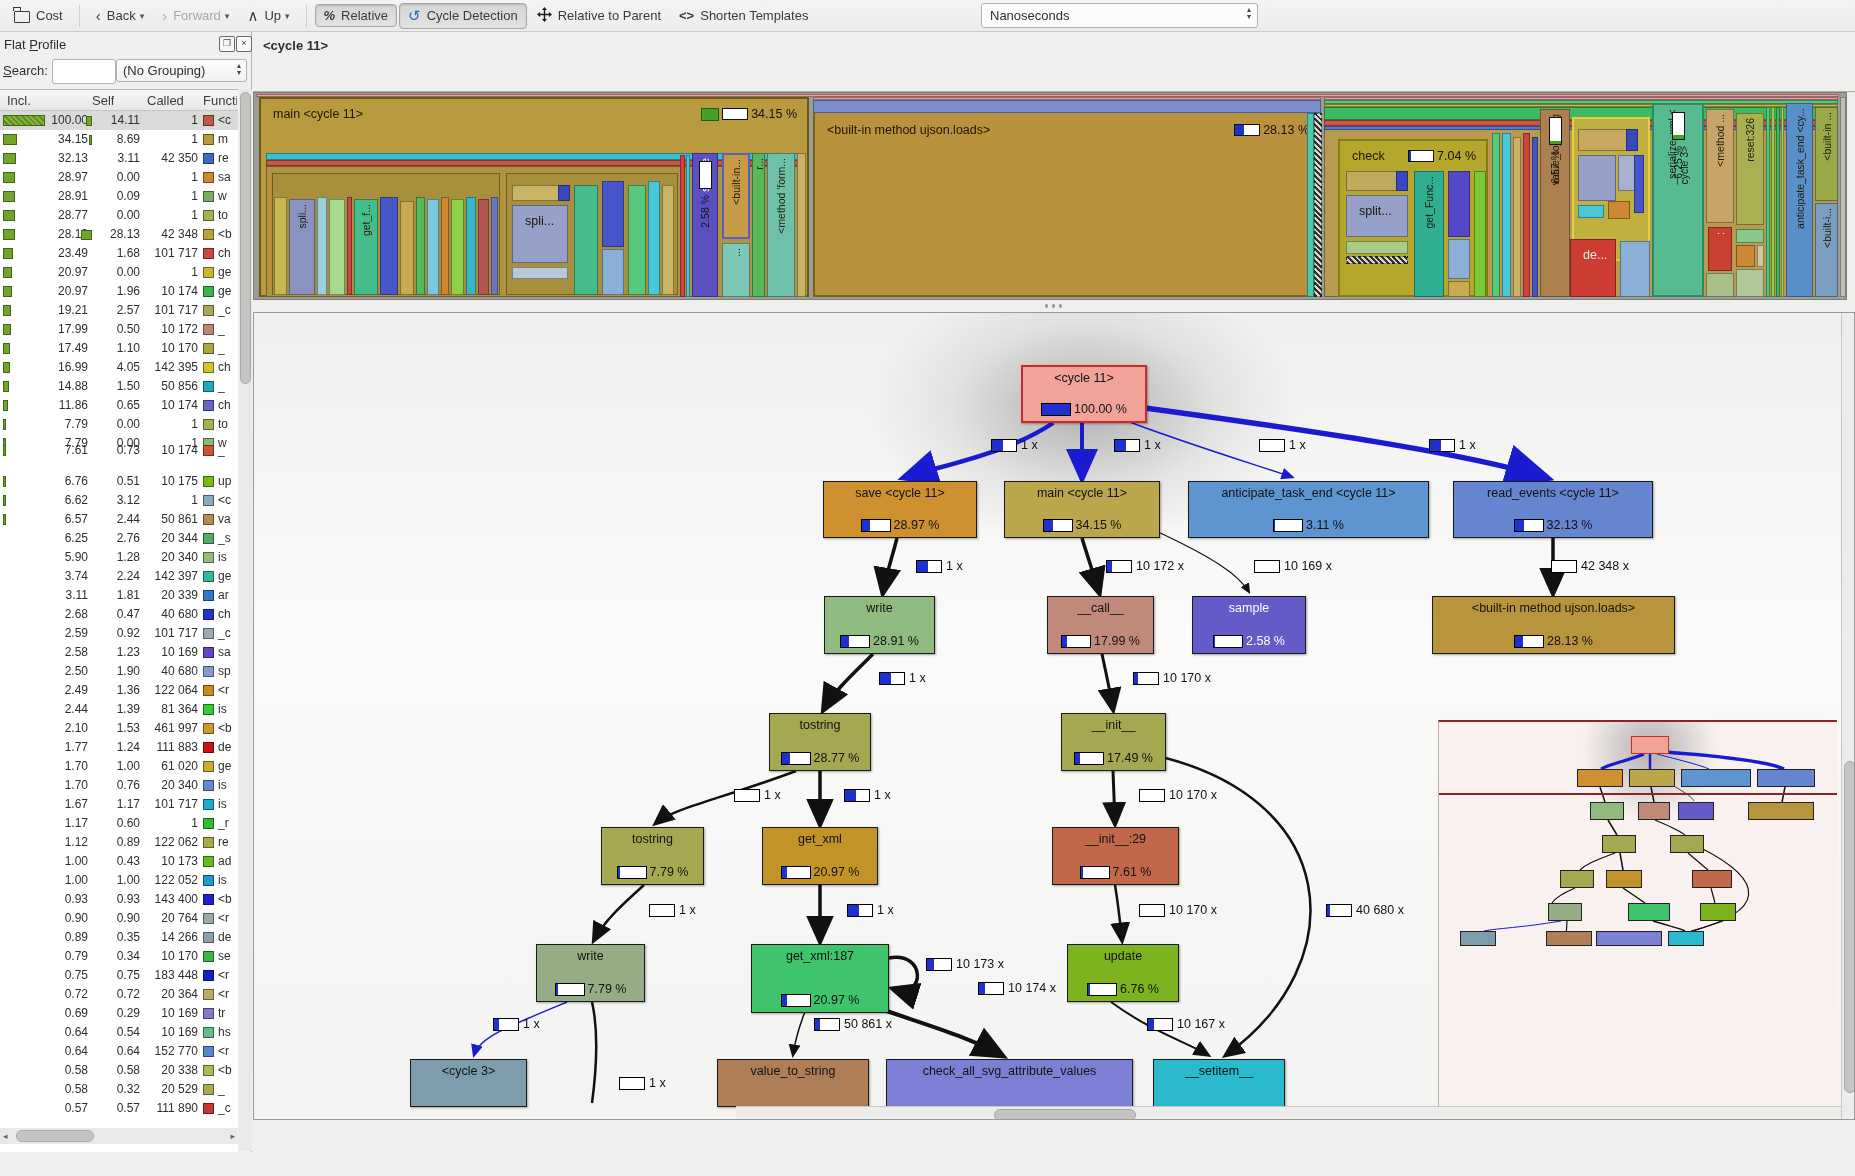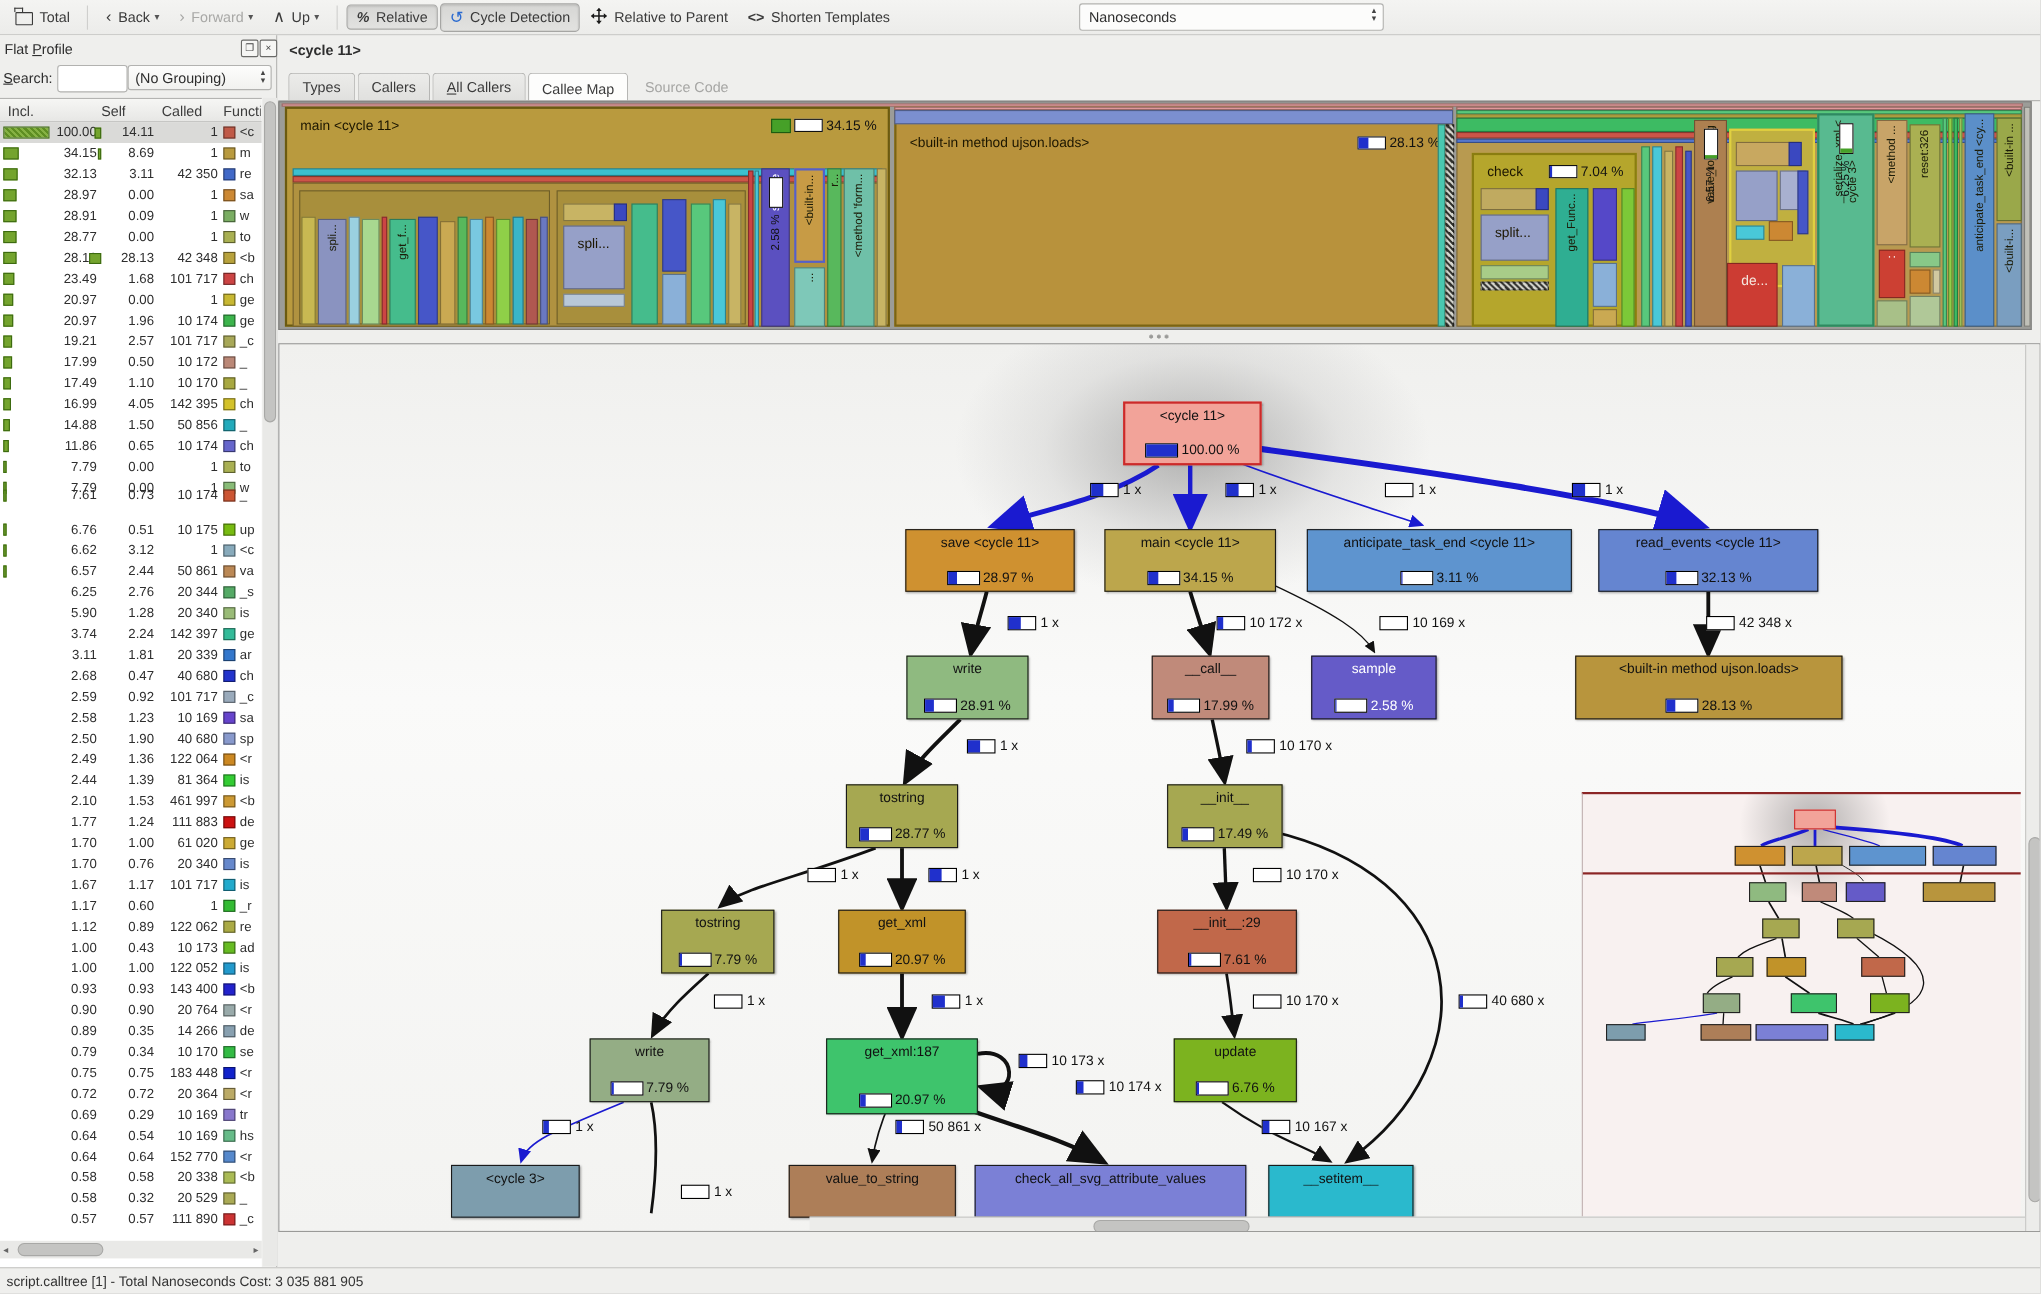--- a/index.html
+++ b/index.html
@@ -95,21 +95,21 @@
   #statusbar{position:absolute;left:0;top:1152px;width:1855px;height:24px;background:#efefed;border-top:1px solid #c6c6c4;line-height:24px;padding-left:6px;box-sizing:border-box;font-size:12.5px;color:#333;}
 </style>
 </head>
 <body>
 
 <div id="app">
 
   <div id="toolbar">
     <div class="tbtn">
       <span class="folder-icon"></span>
-      <span>Total</span>
+      <span>Cost</span>
     </div>
     <div class="tsep"></div>
     <div class="tbtn">
       <span class="chev">‹</span>
       <span>Back</span>
       <span class="drop">▾</span>
     </div>
     <div class="tbtn disabled">
       <span class="chev">›</span>
       <span>Forward</span>
@@ -577,27 +577,20 @@
     </div>
 
     <div class="sb" style="left:0;top:1096px;width:238px;height:16px;">
       <span class="sb-arrow" style="left:3px;top:3px;">◂</span>
       <div class="sb-thumb" style="left:16px;top:2px;width:76px;height:10px;"></div>
       <span class="sb-arrow" style="right:3px;top:3px;">▸</span>
     </div>
   </div>
 
   <div id="main-title">&lt;cycle 11&gt;</div>
-  <div id="tabs-top" class="tabbar">
-      <div class="tab">Types</div>
-      <div class="tab">Callers</div>
-      <div class="tab"><u>A</u>ll Callers</div>
-      <div class="tab active">Callee Map</div>
-      <div class="tab disabled">Source Code</div>
-    </div>
   <div class="pane-edge" style="top:91px;"></div>
 
   <div id="treemap">
       <div class="tm" style="left: 2px; top: 1px; width: 1583px; height: 3px; background: rgb(232, 160, 160); border: 1px solid rgba(0, 0, 0, 0.35);"></div>
       <div class="tm" style="left: 5px; top: 4px; width: 550px; height: 200px; background: rgb(185, 154, 62); border: 2px solid rgb(107, 90, 16);">
         <div class="tm-label" style="color: rgb(28, 22, 0);">main &lt;cycle 11&gt;</div>
         <div class="tm-badge" style="right: 10px; top: 8px;">
           <div class="badge-chip"></div>
           <div class="badge-bar">
             <i style="width: 0%; background: rgb(32, 48, 204);"></i>
@@ -1206,16 +1199,13 @@
     </div>
     <div id="gv-sb">
         <div id="gv-thumb"></div>
       </div>
     <div id="gh-sb">
         <div id="gh-thumb"></div>
       </div>
   </div>
 
 
-  <div id="statusbar">
-    <span>script.calltree [1] - Total Nanoseconds Cost: 3 035 881 905</span>
-  </div>
 </div>
 
 </body></html>

